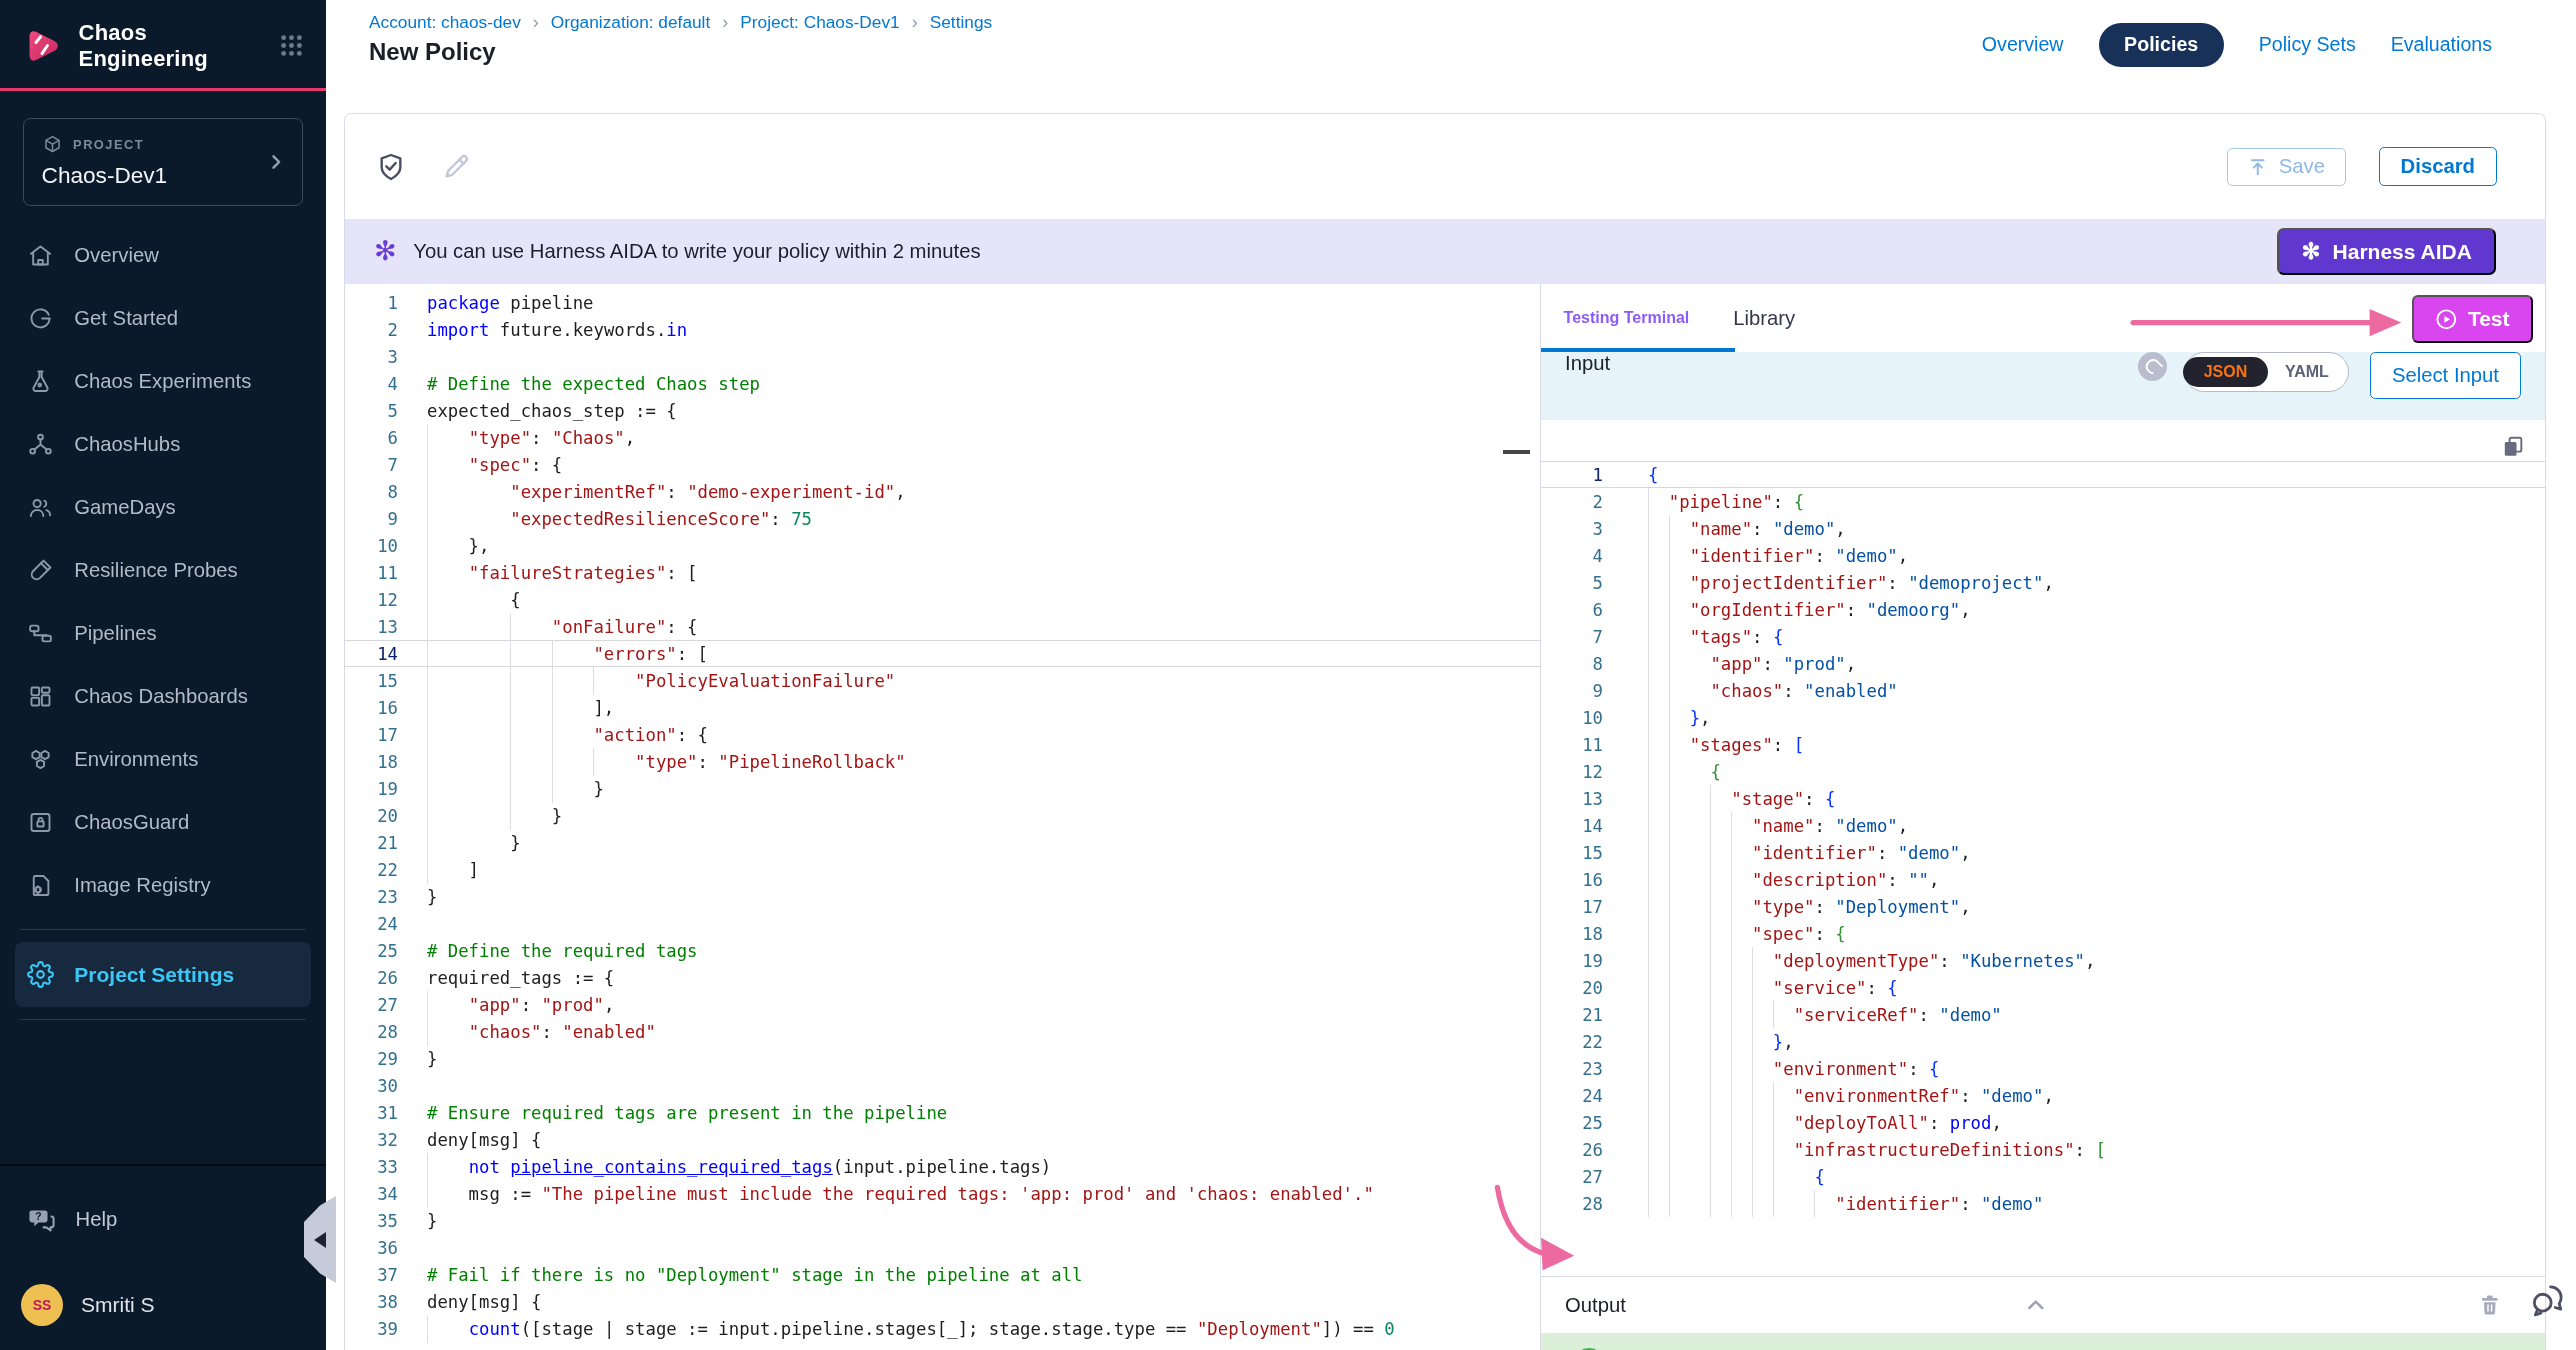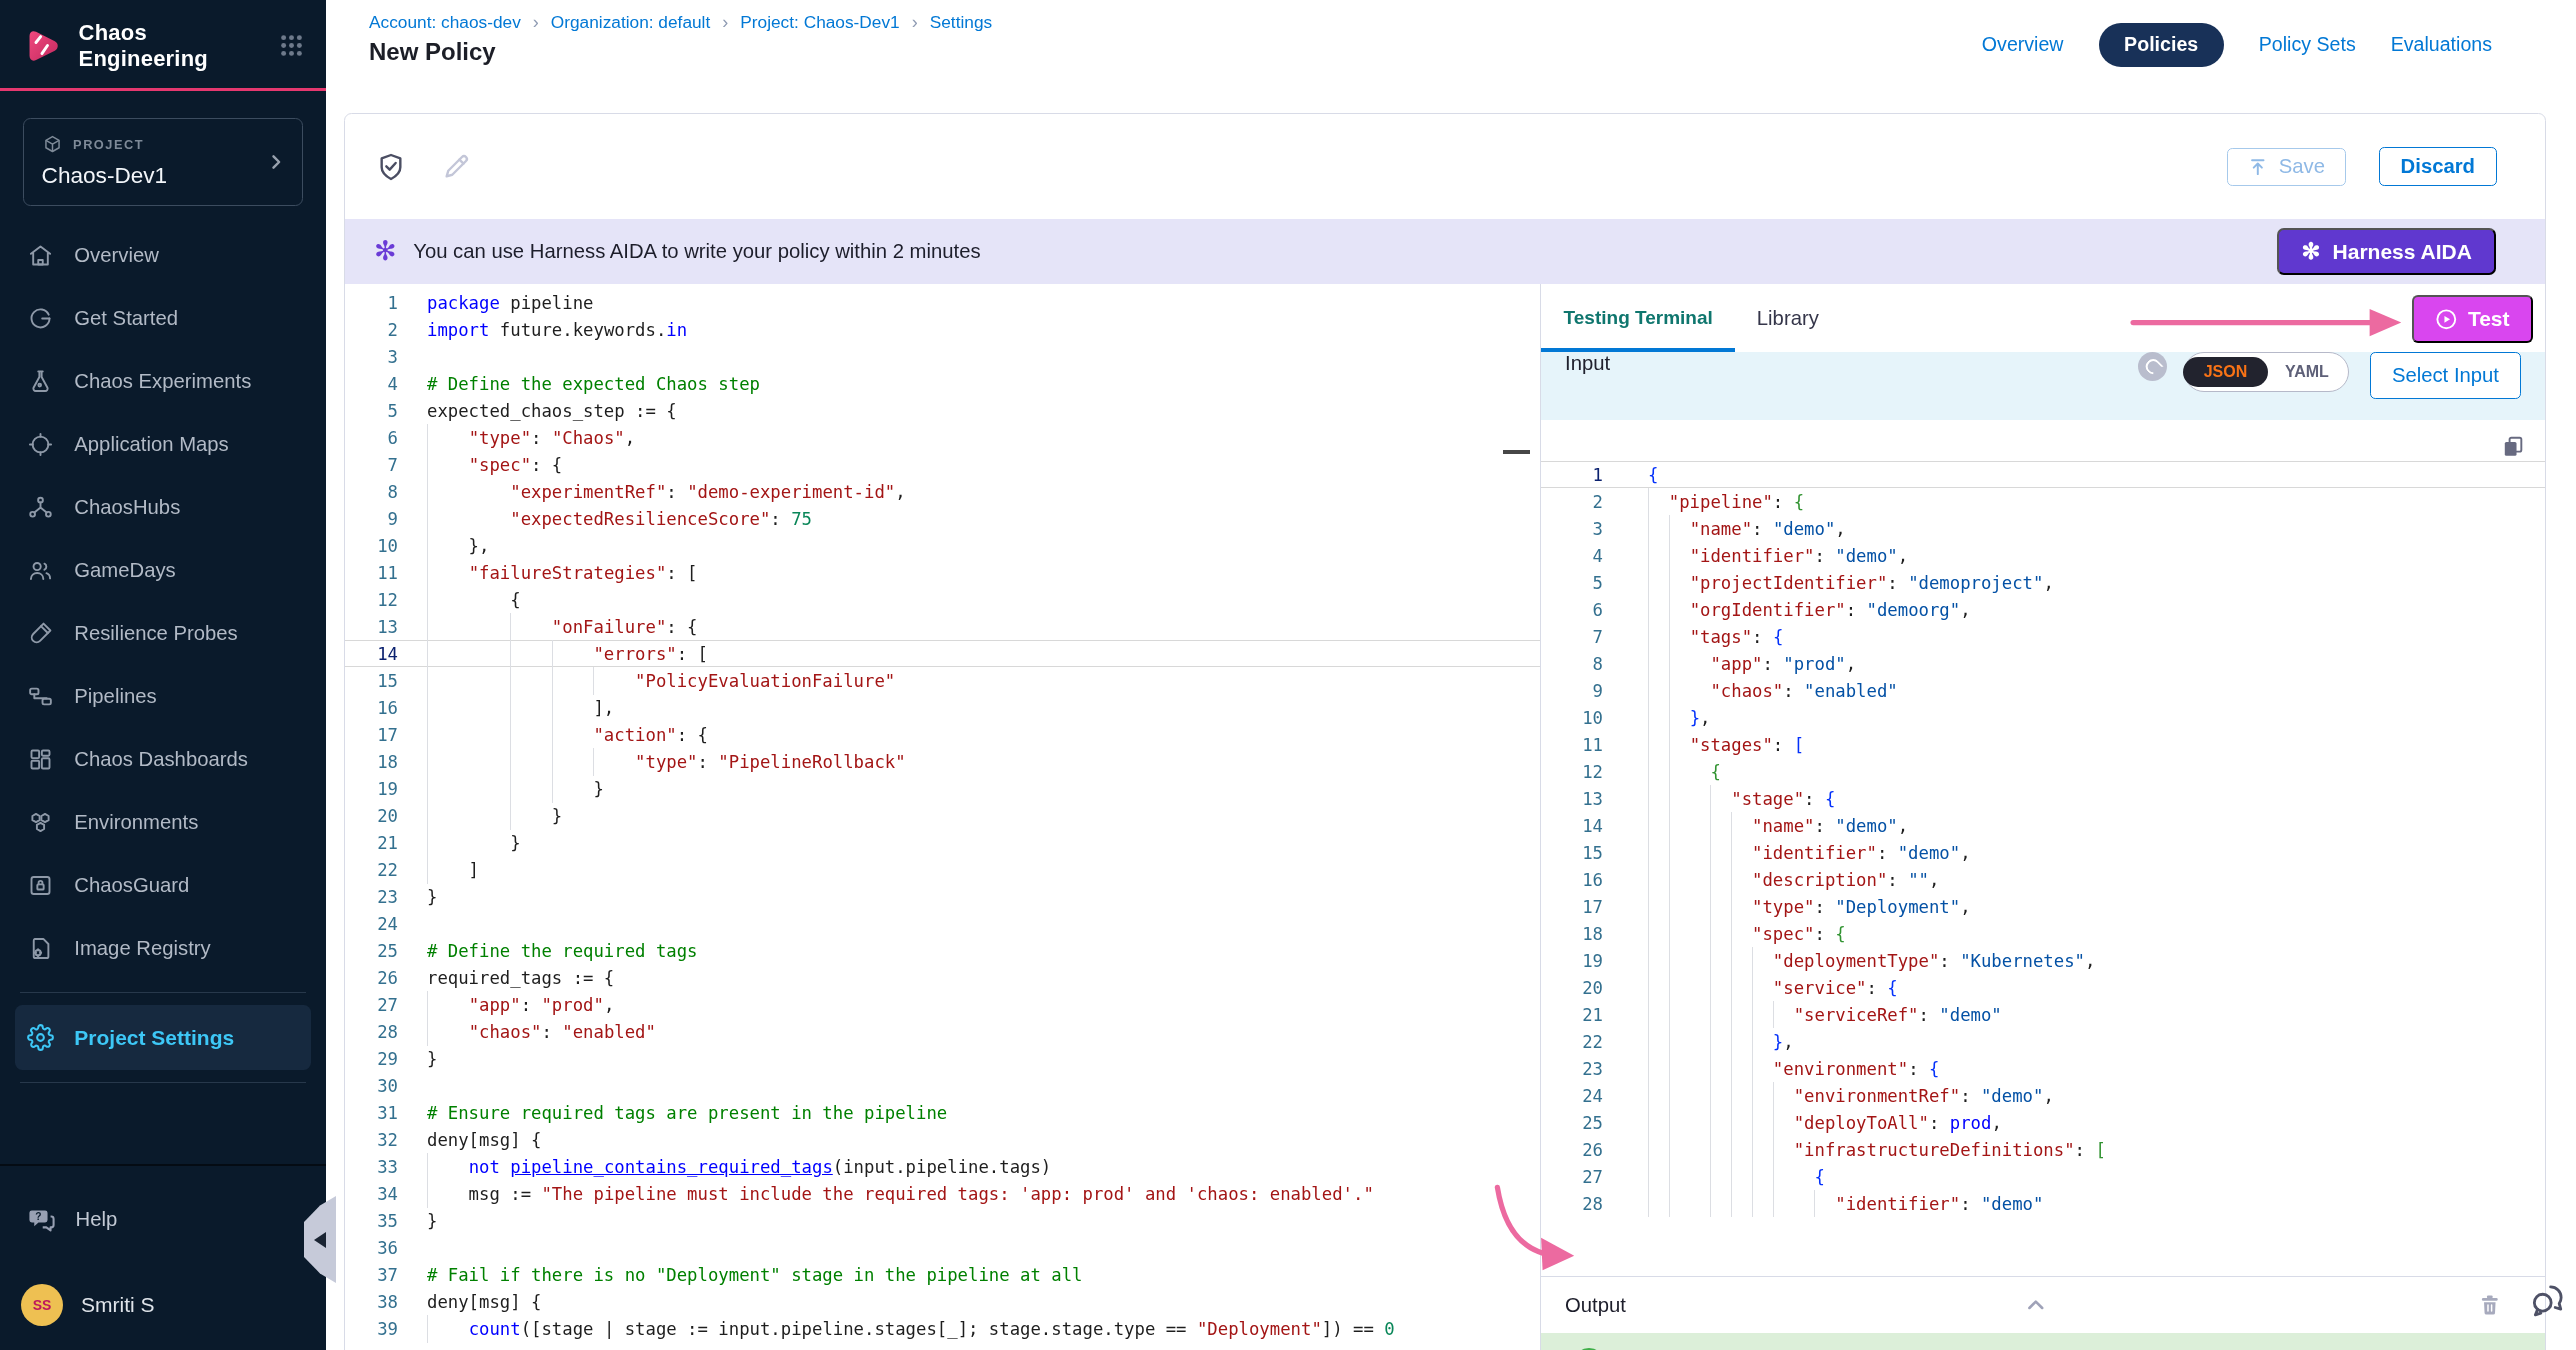--- a/index.html
+++ b/index.html
@@ -63,21 +63,21 @@
   .ctext{position:relative;white-space:pre;font-family:"DejaVu Sans Mono",monospace;font-size:17.3px;color:#1e1e1e;}
   .left-ed .ctext{margin-left:29px;}
   .right-ed .ctext{margin-left:45px;}
   .guides{position:absolute;left:0;top:-3.8px;bottom:-3.8px;}
   .tk-t{color:#1e1e1e;} .tk-k{color:#0000ff;} .tk-c{color:#008000;} .tk-s{color:#a31515;}
   .tk-n{color:#098658;} .tk-v{color:#0451a5;} .tk-b1{color:#0431fa;} .tk-b2{color:#319331;}
   .tk-f{color:#0000ff;text-decoration:underline;}
   .ruler-dash{position:absolute;top:166px;right:10.5px;width:27px;height:3.8px;background:#474747;}
   
   .rp-tabs{height:68px;position:relative;display:flex;align-items:center;gap:44px;padding-left:22.6px;}
-  .tab-active{color:#0f766e;font-weight:bold;font-size:19px;cursor:pointer;}
+  .tab-active{color:#8b5cf6;font-weight:bold;font-size:16px;cursor:pointer;}
   .tab{color:#35364a;font-size:20.3px;cursor:pointer;}
   .tab-underline{position:absolute;left:0;bottom:0;width:194px;height:3.8px;background:#0278d5;}
   .btn-test{position:absolute;right:12px;top:11.3px;width:121px;height:48px;background:#d946ef;border-radius:6px;color:#fff;font-weight:bold;font-size:21px;display:flex;align-items:center;justify-content:center;gap:9.8px;cursor:pointer;}
   .input-bar{position:absolute;left:0;right:0;top:68px;height:68px;background:#e6f4fa;display:flex;align-items:flex-start;padding:0 24px;}
   .input-label{font-size:20.3px;color:#20212e;}
   .fmt-icon{margin-left:auto;width:29px;height:29px;border-radius:50%;background:#b9bdcd;position:relative;cursor:pointer;}
   .fmt-icon::after{content:"";position:absolute;left:7.5px;top:6.8px;width:10.5px;height:10.5px;border-radius:50% 0 50% 50%;border:2.3px solid #fff;border-right-color:transparent;transform:rotate(45deg);}
   .toggle{display:flex;align-items:center;background:#fff;border:1.1px solid #b6b9c9;border-radius:752px;height:38px;margin-left:16.6px;cursor:pointer;}
   .toggle-on{background:#22232e;color:#f97316;border-radius:752px;height:30px;margin:-1.5px;padding:0 20.3px;display:flex;align-items:center;font-weight:bold;font-size:16px;}
   .toggle-off{padding:0 19px;color:#5e6078;font-weight:bold;font-size:16px;}
@@ -172,29 +172,20 @@
           <svg width="27" height="27" viewBox="0 0 24 24" fill="none" stroke="currentColor" stroke-width="1.7" stroke-linecap="round" stroke-linejoin="round">
             <path d="M10 3h4M11 3v5L5.8 17.5a2.2 2.2 0 0 0 2 3h8.4a2.2 2.2 0 0 0 2-3L13 8V3"></path>
             <circle cx="11.3" cy="15.2" r="1.2"></circle>
           </svg>
         </span>
         <span>Chaos Experiments</span>
       </div>
       <div class="menu-item">
         <span class="mi-icon">
           <svg width="27" height="27" viewBox="0 0 24 24" fill="none" stroke="currentColor" stroke-width="1.7" stroke-linecap="round" stroke-linejoin="round">
-            <circle cx="12" cy="12" r="7"></circle>
-            <path d="M12 2.6v2.6M12 18.8v2.6M2.6 12h2.6M18.8 12h2.6"></path>
-          </svg>
-        </span>
-        <span>Application Maps</span>
-      </div>
-      <div class="menu-item">
-        <span class="mi-icon">
-          <svg width="27" height="27" viewBox="0 0 24 24" fill="none" stroke="currentColor" stroke-width="1.7" stroke-linecap="round" stroke-linejoin="round">
             <circle cx="12" cy="5.5" r="2.1"></circle>
             <circle cx="5" cy="18" r="2.1"></circle>
             <circle cx="19" cy="18" r="2.1"></circle>
             <path d="M12 7.6V12M12 12l-5.4 4.5M12 12l5.4 4.5"></path>
           </svg>
         </span>
         <span>ChaosHubs</span>
       </div>
       <div class="menu-item">
         <span class="mi-icon">

